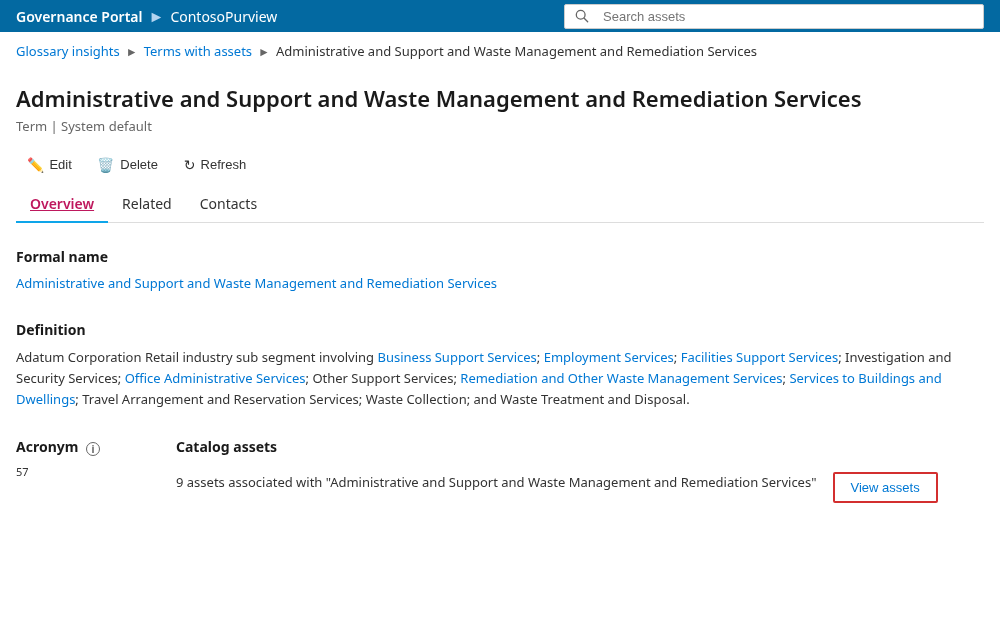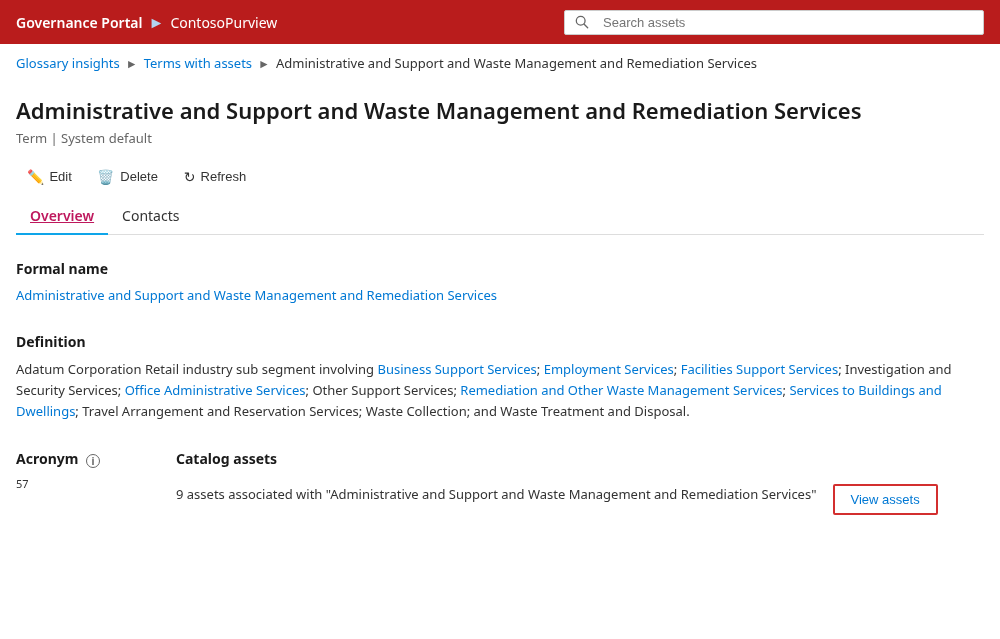--- a/index.html
+++ b/index.html
@@ -1,25 +1,25 @@
 <!DOCTYPE html>
 <html><head>
   <meta charset="utf-8">
   <style>
     * { box-sizing: border-box; margin: 0; padding: 0; }
     body { font-family: 'Segoe UI', system-ui, sans-serif; font-size: 14px; color: #333; background: #fff; }
 
     
     .topbar {
-      background: #b91c1c;
+      background: #0369a1;
       display: flex;
       align-items: center;
       justify-content: space-between;
       padding: 0 16px;
-      height: 44px;
+      height: 32px;
       color: #fff;
     }
     .topbar-left {
       display: flex;
       align-items: center;
       gap: 6px;
       font-size: 14px;
       font-weight: 400;
     }
     .topbar-brand {
@@ -271,20 +271,21 @@
       <span>Delete</span>
     </button>
     <button class="toolbar-btn">
       <span class="toolbar-icon">↻</span>
       <span>Refresh</span>
     </button>
   </div>
 
   <div class="tabs">
     <div class="tab active">Overview</div>
+    <div class="tab">Related</div>
     <div class="tab">Contacts</div>
   </div>
 
   <div class="section">
     <div class="section-label">Formal name</div>
     <div class="section-value">Administrative and Support and Waste Management and Remediation Services</div>
   </div>
 
   <div class="section">
     <div class="section-label">Definition</div>

